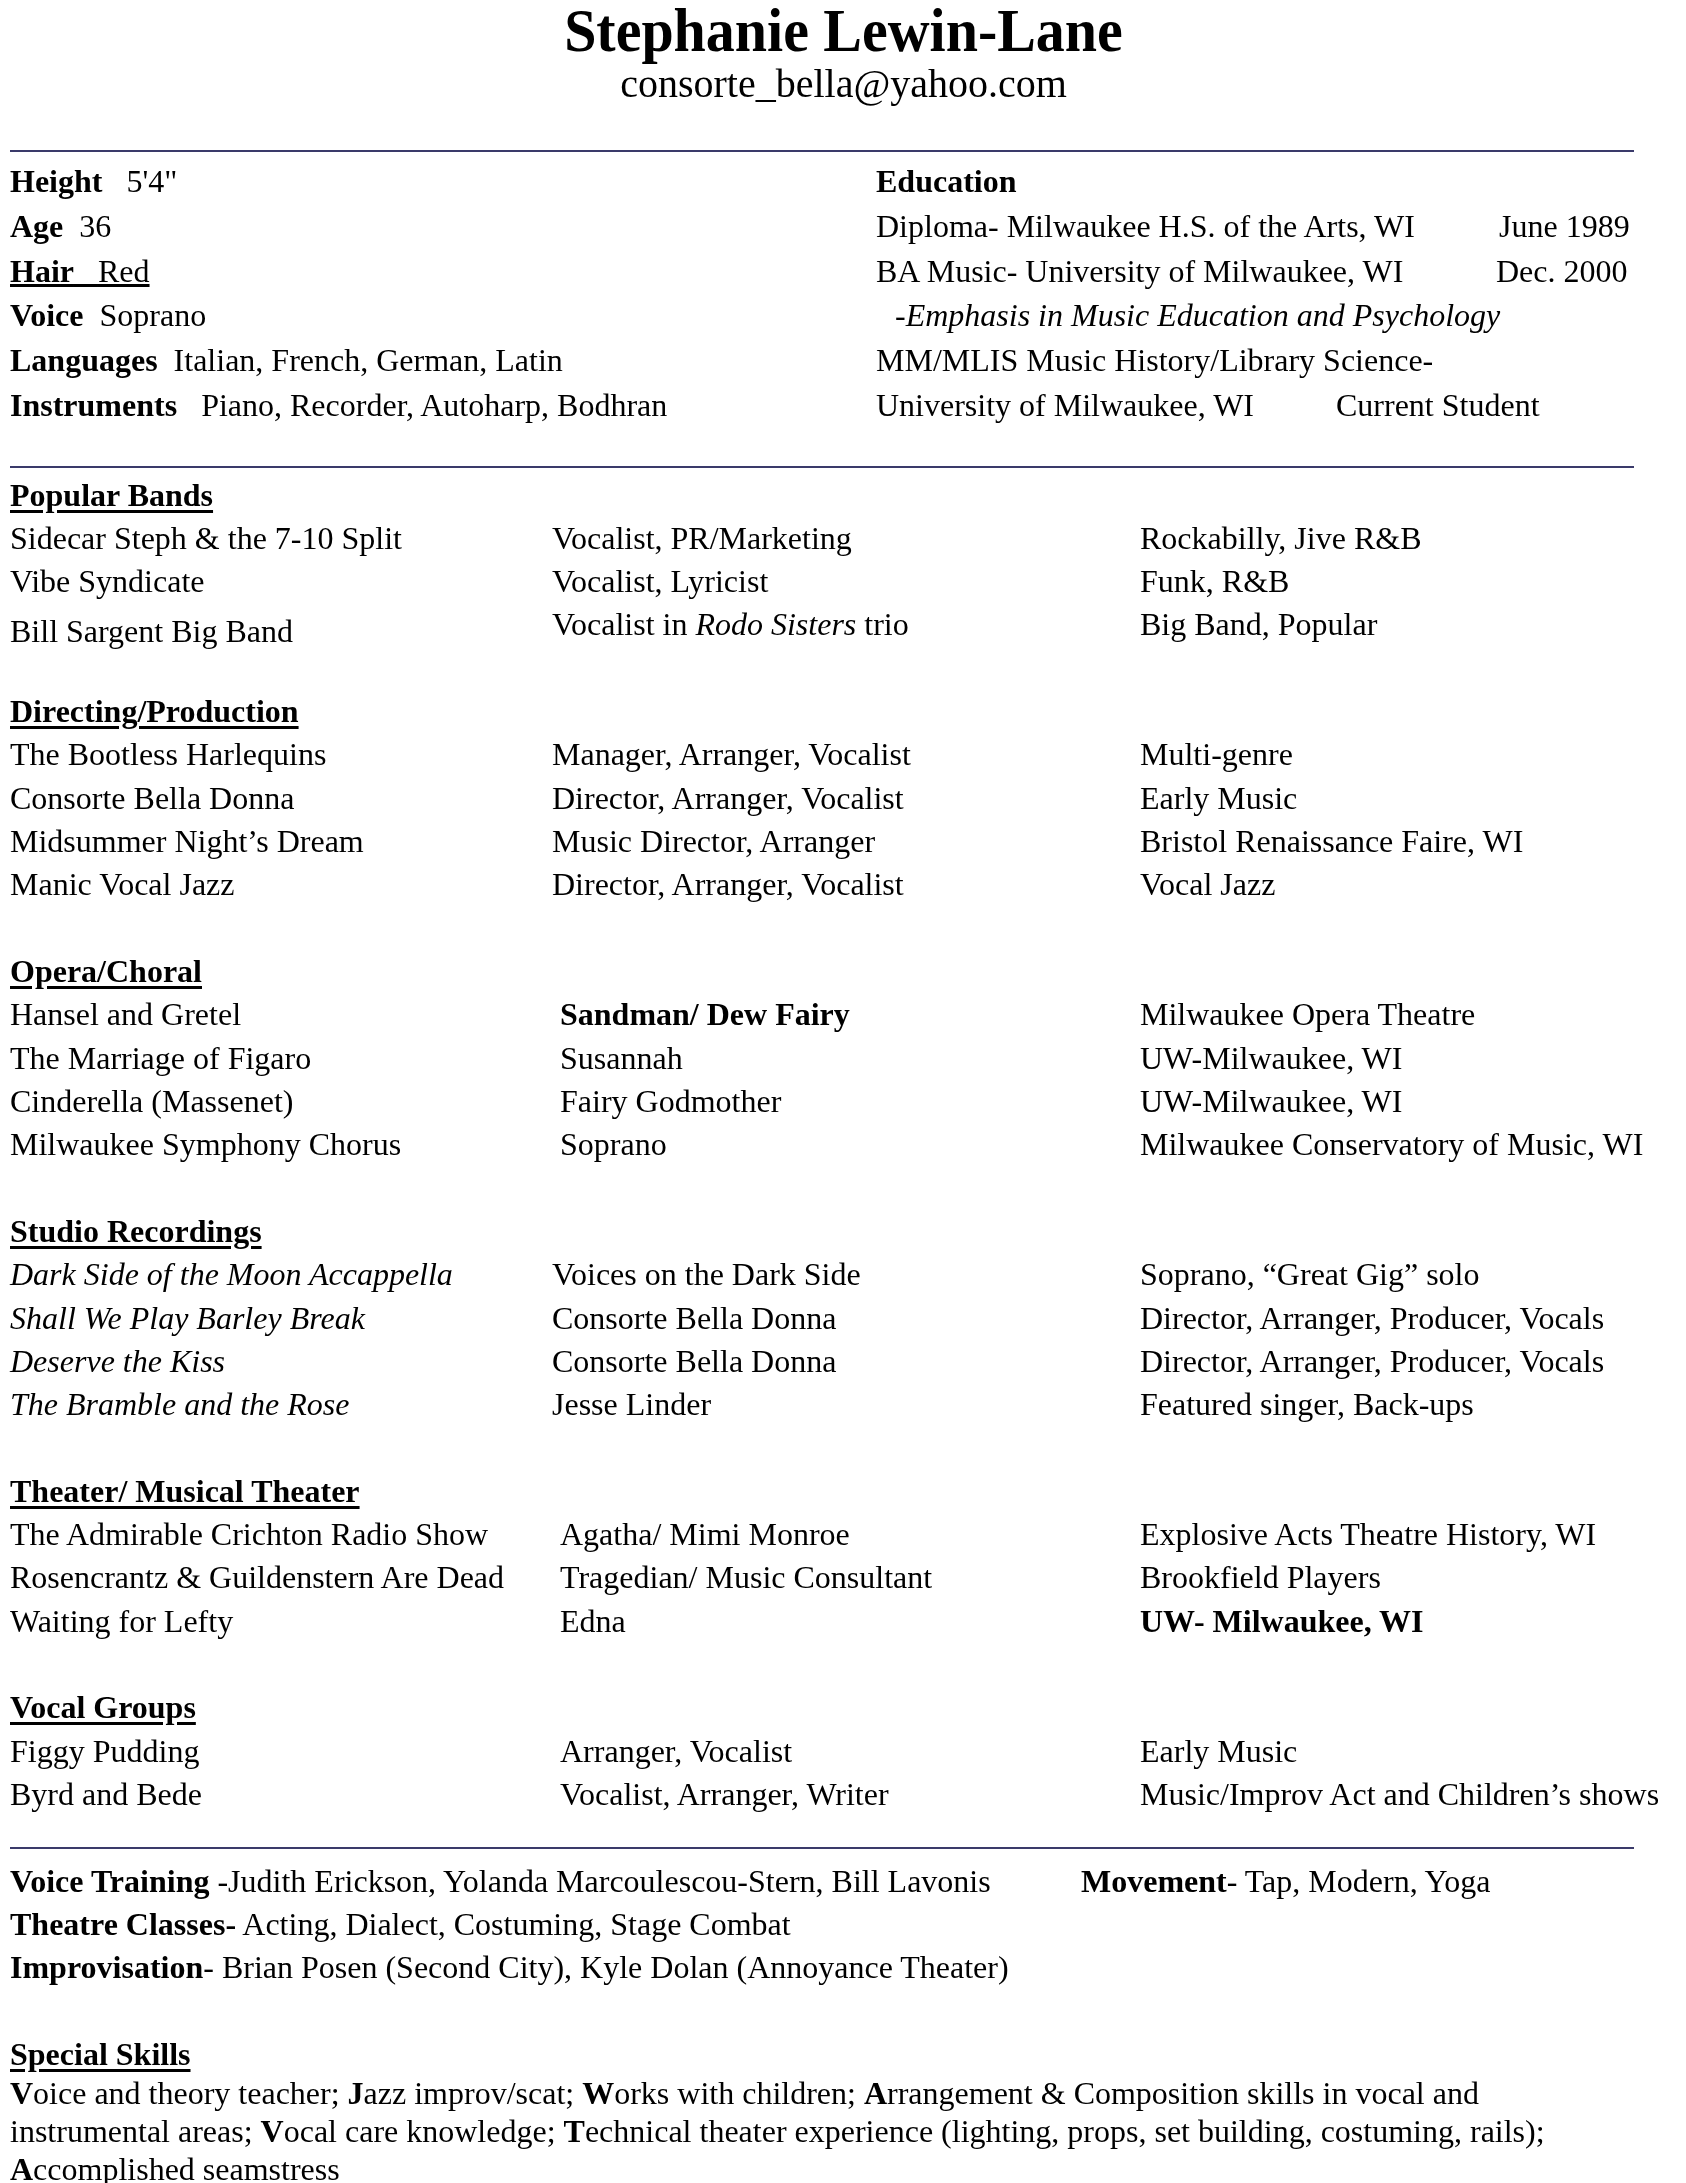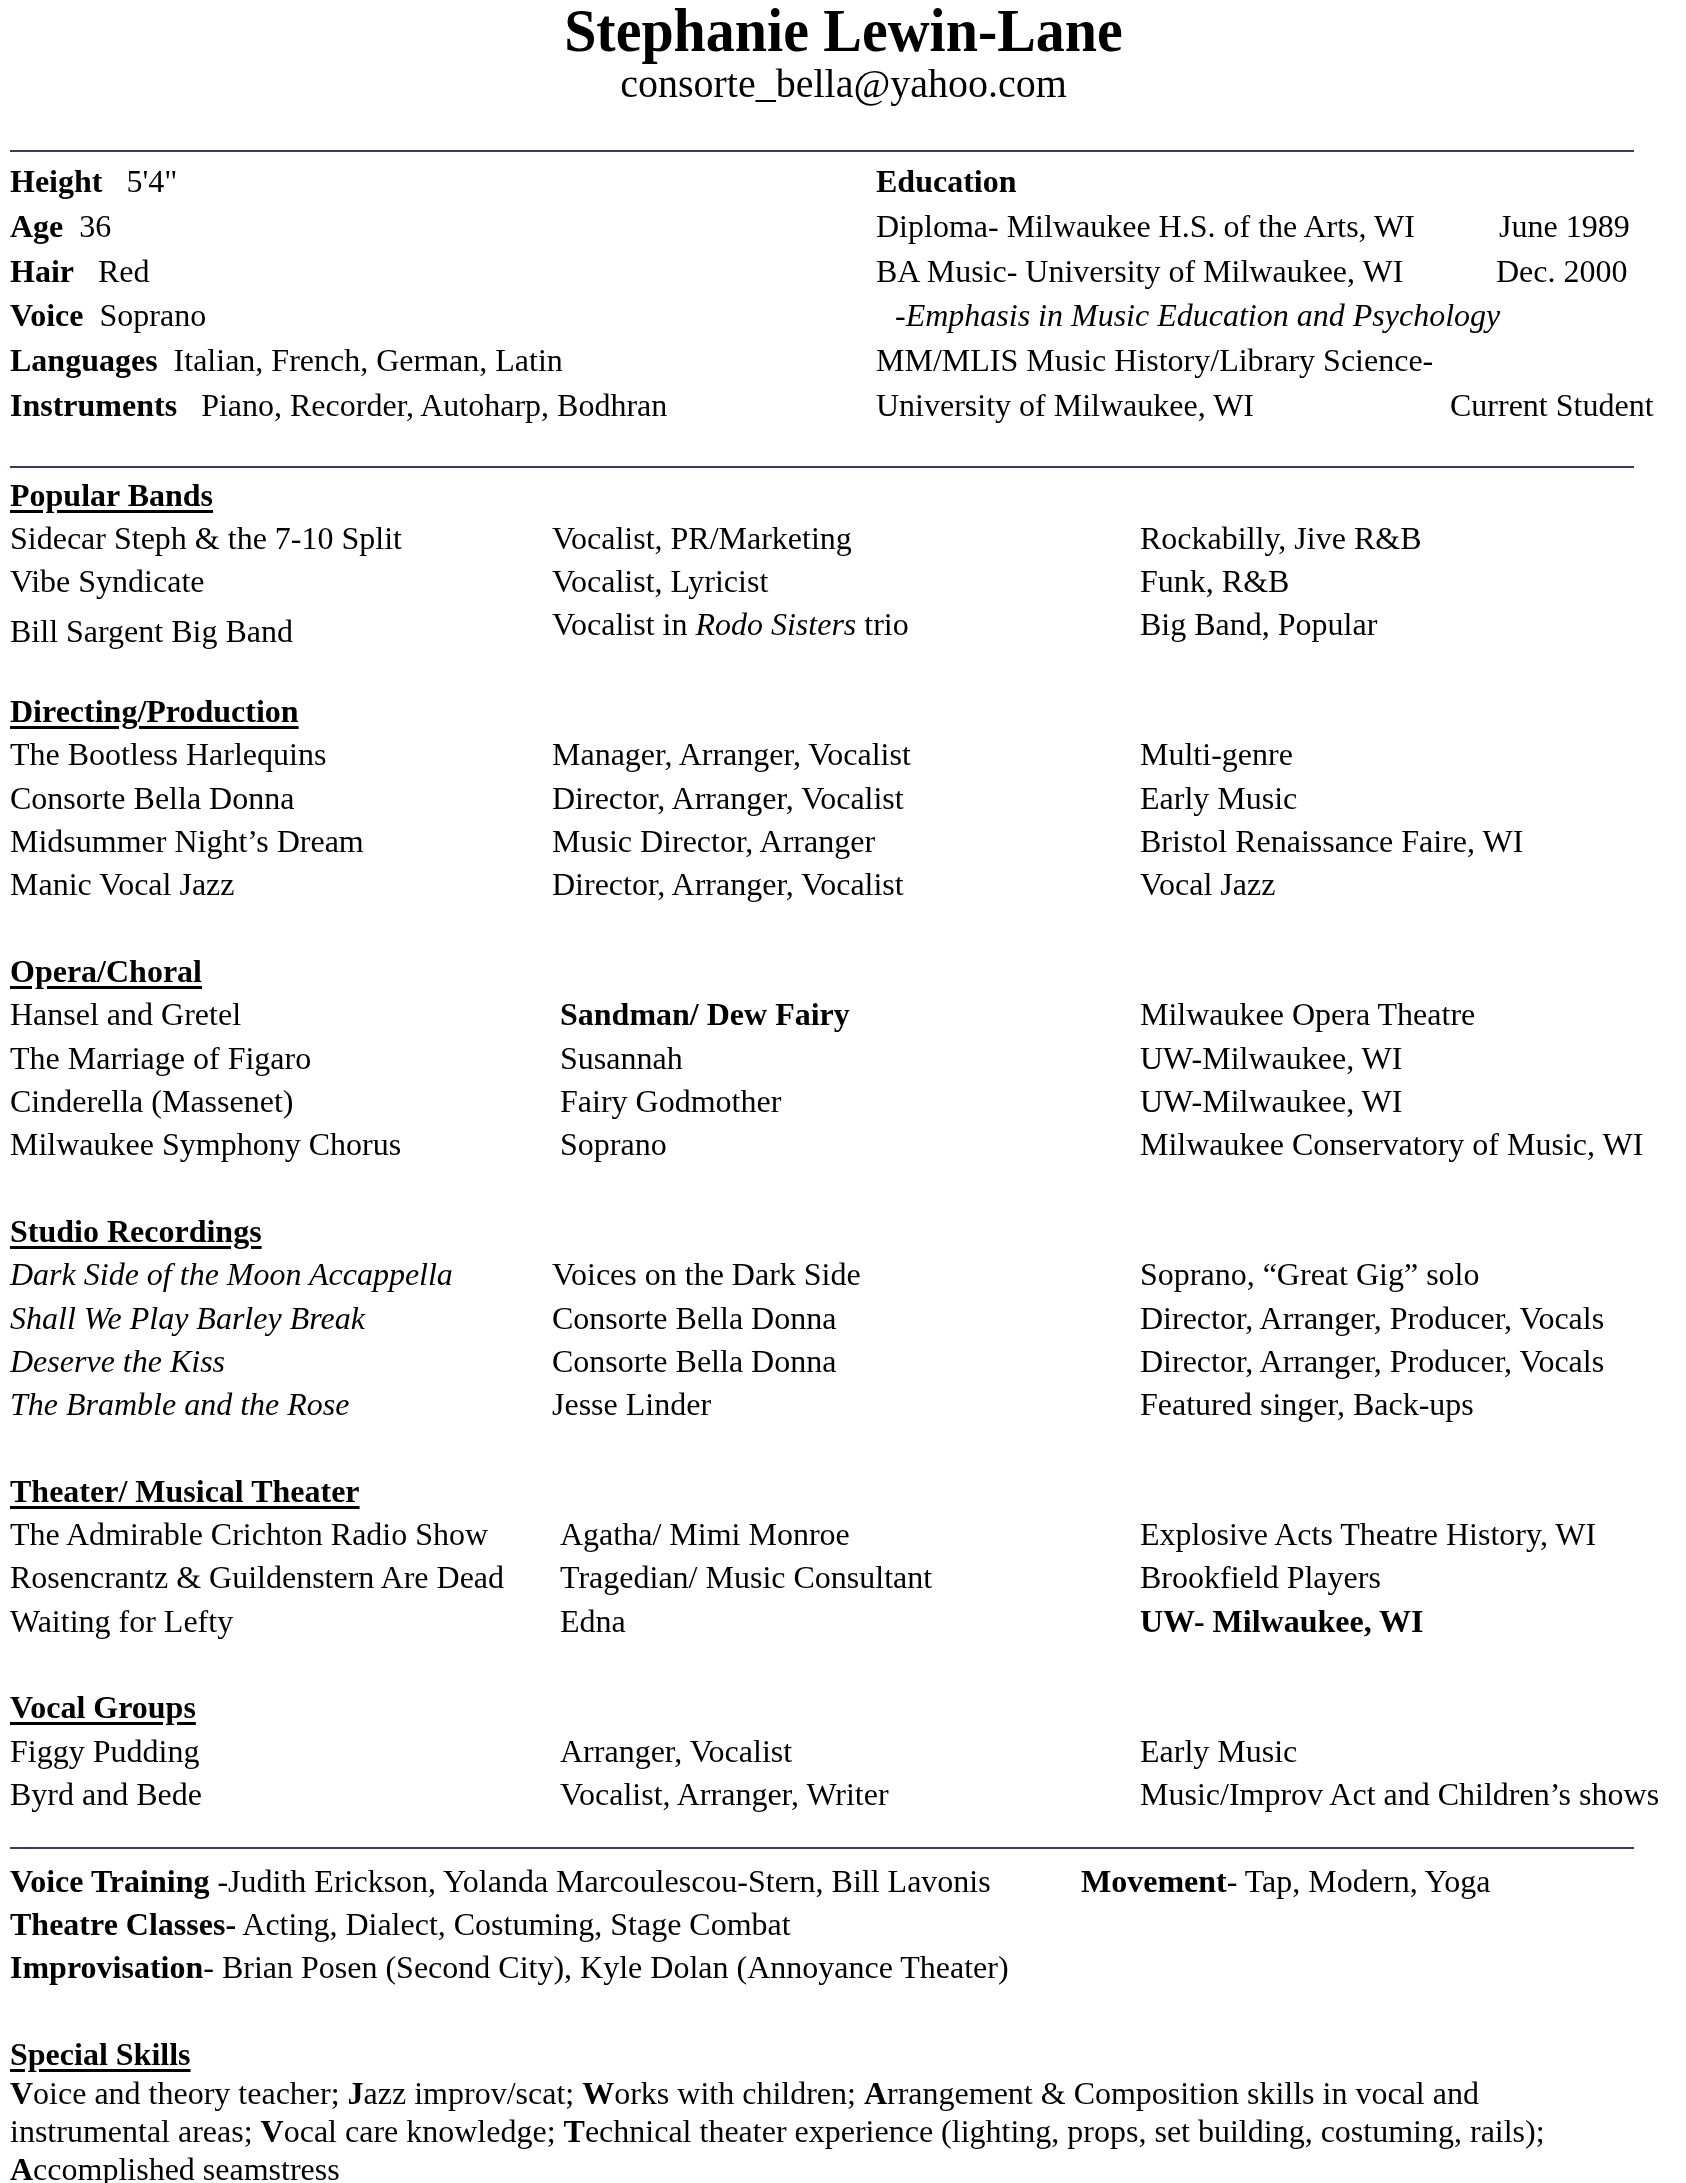--- a/index.html
+++ b/index.html
@@ -40,21 +40,21 @@
 <div class="abs email">consorte_bella@yahoo.com</div>
 
 <div class="rule" style="top: 150px; background: rgb(58, 58, 106);"></div>
 
 <div class="abs line col1" style="top:163px;">
   <span class="b">Height</span>&nbsp;&nbsp;&nbsp;<span>5'4"</span>
 </div>
 <div class="abs line col1" style="top:208px;">
   <span class="b">Age</span>&nbsp;&nbsp;<span>36</span>
 </div>
-<div class="abs line col1" style="top:253px;">
+<div class="abs line col1" style="top:253px;text-decoration:underline;">
   <span class="b">Hair</span>&nbsp;&nbsp;&nbsp;<span>Red</span>
 </div>
 <div class="abs line col1" style="top:297px;">
   <span class="b">Voice</span>&nbsp;&nbsp;<span>Soprano</span>
 </div>
 <div class="abs line col1" style="top:342px;">
   <span class="b">Languages</span>&nbsp;&nbsp;<span>Italian, French, German, Latin</span>
 </div>
 <div class="abs line col1" style="top:387px;">
   <span class="b">Instruments</span>&nbsp;&nbsp;&nbsp;<span>Piano, Recorder, Autoharp, Bodhran</span>
@@ -63,21 +63,21 @@
 <div class="abs line b eduL" style="top:163px;">Education</div>
 <div class="abs line eduL" style="top:208px;">Diploma- Milwaukee H.S. of the Arts, WI</div>
 <div class="abs line" style="top:208px; left:1499px;">June 1989</div>
 <div class="abs line eduL" style="top:253px;">BA Music- University of Milwaukee, WI</div>
 <div class="abs line" style="top:253px; left:1496px;">Dec. 2000</div>
 <div class="abs line" style="top:297px; left:895px;">
   <span>-</span><span class="i">Emphasis in Music Education and Psychology</span>
 </div>
 <div class="abs line eduL" style="top:342px;">MM/MLIS Music History/Library Science-</div>
 <div class="abs line eduL" style="top:387px;">University of Milwaukee, WI</div>
-<div class="abs line" style="top:387px; left:1450px;">Current Student</div>
+<div class="abs line" style="top:387px; left:1336px;">Current Student</div>
 
 <div class="rule" style="top: 466px; background: rgb(58, 58, 106);"></div>
 
 <div class="abs heading u col1" style="top:477px;">Popular Bands</div>
 <div class="abs line col1" style="top:520px;">Sidecar Steph &amp; the 7-10 Split</div>
 <div class="abs line col2a" style="top:520px;">Vocalist, PR/Marketing</div>
 <div class="abs line col3" style="top:520px;">Rockabilly, Jive R&amp;B</div>
 <div class="abs line col1" style="top:563px;">Vibe Syndicate</div>
 <div class="abs line col2a" style="top:563px;">Vocalist, Lyricist</div>
 <div class="abs line col3" style="top:563px;">Funk, R&amp;B</div>

